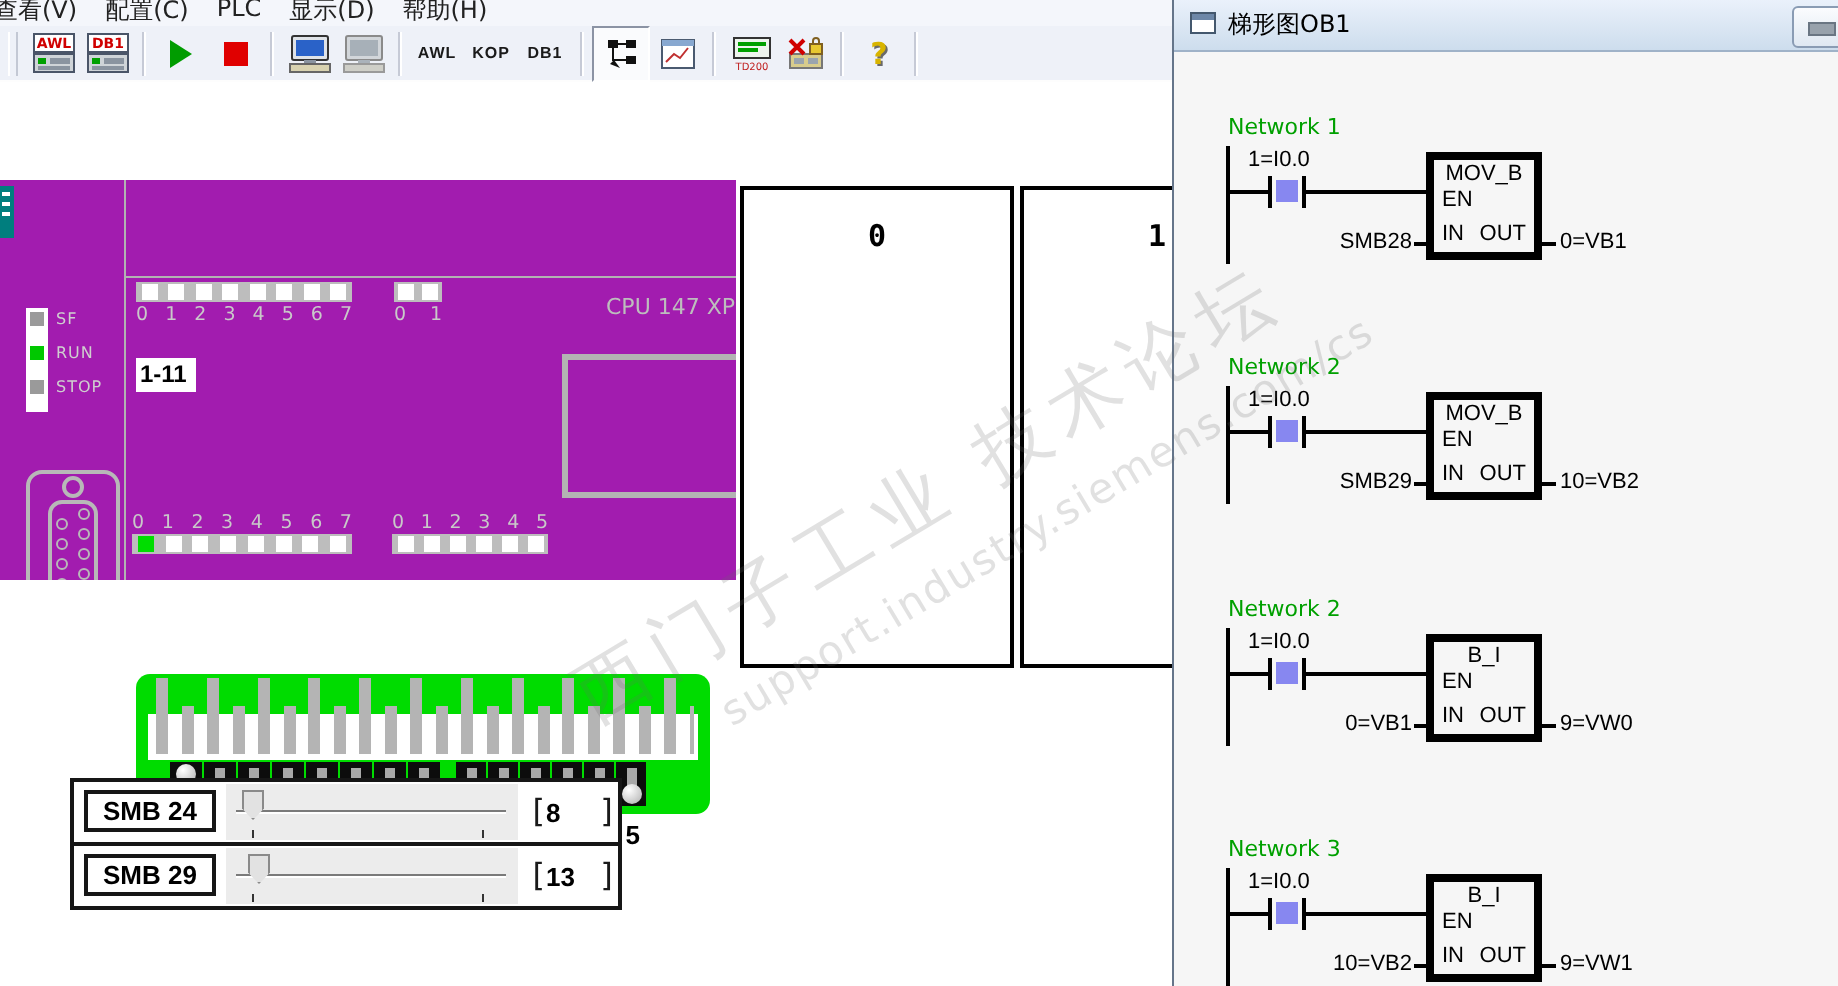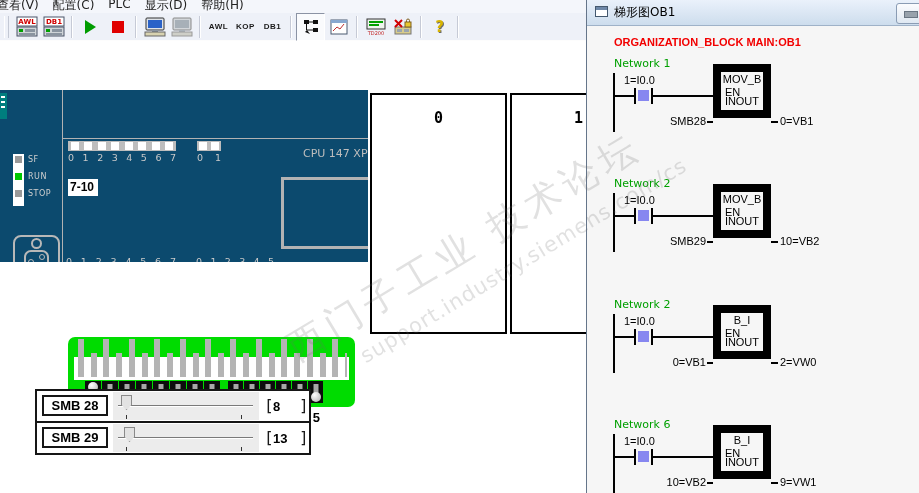--- a/index.html
+++ b/index.html
@@ -21,21 +21,21 @@
   .play{width:0;height:0;border-left:11px solid #009c00;border-top:7px solid transparent;border-bottom:7px solid transparent;}
   .stopsq{width:12px;height:12px;background:#e00000;}
   .ttext{font-size:8px;font-weight:bold;color:#1a1a1a;letter-spacing:0.5px;width:30px;text-align:center;font-family:"Liberation Sans",sans-serif;}
   .pressed{background:#fafbfd;border:1px solid;border-color:#8b93a4 #fff #fff #8b93a4;}
   .qmark{font-size:15px;font-weight:bold;color:#d8b400;text-shadow:1px 1px 0 #6a6a6a;}
 
   
   #canvas{left:0;top:41px;width:586px;height:452px;background:#fff;}
 
   
-  #cpu{left:0;top:49px;width:368px;height:172px;background:#0c4a6e;overflow:hidden;}
+  #cpu{left:0;top:49px;width:368px;height:200px;background:#a21caf;overflow:hidden;}
   #teal-chip{left:0;top:3px;width:7px;height:26px;background:#007e7e;}
   #teal-chip i{display:block;width:4px;height:2px;background:#fff;margin:3px 0 0 1px;}
   .vline{left:62px;top:0;width:1px;height:244px;background:#b2b2b2;}
   .hline{left:62px;top:48px;width:306px;height:1px;background:#b2b2b2;}
   #status-strip{left:13px;top:64px;width:11px;height:52px;background:#fff;}
   .stled{left:15px;width:7px;height:7px;}
   .stlbl{left:28px;font-size:8px;color:#cfcfcf;letter-spacing:0.5px;}
   .ledstrip{height:10px;background:#bdbdbd;display:flex;align-items:center;justify-content:space-around;}
   .led{width:8px;height:8px;background:#fff;}
   .led.on{background:#00dd00;}
@@ -99,21 +99,21 @@
   #minbtn i{position:absolute;left:7px;top:7px;width:12px;height:5px;background:#98a2ac;border:1px solid #6a7683;}
   #lheader{left:27px;top:36px;font:bold 11px "Liberation Sans",sans-serif;color:#f20000;white-space:nowrap;}
   .net{left:26px;width:300px;height:120px;}
   .netlbl{left:1px;top:0;font-size:11px;color:#00a000;}
   .lfont{font-size:11px;color:#000;font-family:"Liberation Sans",sans-serif;white-space:nowrap;}
   .rail{left:0;top:16px;width:2px;height:59px;background:#000;}
   .clabel{left:11px;top:17px;}
   .wire{height:2px;background:#000;top:38px;}
   .cbar{width:2px;height:16px;background:#000;top:31px;}
   .csq{left:25px;top:33px;width:11px;height:11px;background:#8787f0;}
-  .lbox{left:100px;top:7px;width:58px;height:54px;border:8px solid #000000;box-sizing:border-box;}
+  .lbox{left:100px;top:19px;width:58px;height:54px;border:4px solid #000000;box-sizing:border-box;}
   .lbox .t{text-align:center;margin-top:1px;}
   .lbox .en{position:absolute;left:4px;top:14px;}
   .lbox .in{position:absolute;left:4px;bottom:3px;}
   .lbox .out{position:absolute;right:4px;bottom:3px;}
   .inop{left:20px;top:58px;width:73px;text-align:right;}
   .instub{left:94px;top:64px;width:6px;height:2px;background:#000;}
   .outstub{left:158px;top:64px;width:7px;height:2px;background:#000;}
   .outop{left:167px;top:58px;}
 
   
@@ -283,21 +283,21 @@
     <div class="abs ledstrip" style="left:197px;top:51px;width:24px;">
         <div class="led"></div>
         <div class="led"></div>
       </div>
     <div class="abs digrow" style="left:197px;top:62px;width:24px;">
         <span>0</span>
         <span>1</span>
       </div>
 
     <div class="abs" id="cpu-model">CPU 147 XP</div>
-    <div class="abs" id="station">7-10</div>
+    <div class="abs" id="station">1-11</div>
     <div class="abs" id="expbox"></div>
 
     <div class="abs digrow" style="left:66px;top:166px;width:110px;">
         <span>0</span>
         <span>1</span>
         <span>2</span>
         <span>3</span>
         <span>4</span>
         <span>5</span>
         <span>6</span>
@@ -437,21 +437,21 @@
   <div class="abs swdigits" style="left:228px;width:92px;">
       <span>0</span>
       <span>1</span>
       <span>2</span>
       <span>3</span>
       <span>4</span>
       <span>5</span>
     </div>
 
   <div class="abs smbrow" style="top:348px;">
-    <div class="abs smblabel">SMB 28</div>
+    <div class="abs smblabel">SMB 24</div>
     <div class="abs sliderarea">
       <div class="abs track"></div>
       <div class="abs thumb" style="left:8px;"></div>
       <div class="abs tick" style="left:13px;"></div>
       <div class="abs tick" style="left:128px;"></div>
     </div>
     <span class="abs bracket" style="left:227px;">[</span>
     <span class="abs smbval" style="left:236px;">8</span>
     <span class="abs bracket" style="left:262px;">]</span>
   </div>
@@ -473,21 +473,20 @@
   <div class="abs" id="ltitle">
     <div class="abs" id="lwicon">
         <i></i>
       </div>
     <span class="abs" id="ltitle-text">梯形图OB1</span>
     <div class="abs" id="minbtn">
         <i></i>
       </div>
   </div>
 
-  <div class="abs" id="lheader">ORGANIZATION_BLOCK MAIN:OB1</div>
 
   <div class="abs net" style="top:57px;">
     <span class="abs netlbl">Network 1</span>
     <div class="abs rail"></div>
     <span class="abs clabel lfont">1=I0.0</span>
     <div class="abs wire" style="left:2px;width:19px;"></div>
     <div class="abs cbar" style="left:21px;"></div>
     <div class="abs csq"></div>
     <div class="abs cbar" style="left:38px;"></div>
     <div class="abs wire" style="left:40px;width:60px;"></div>
@@ -535,25 +534,25 @@
     <div class="abs wire" style="left:40px;width:60px;"></div>
     <div class="abs lbox">
       <div class="t lfont">B_I</div>
       <span class="en lfont">EN</span>
       <span class="in lfont">IN</span>
       <span class="out lfont">OUT</span>
     </div>
     <span class="abs inop lfont">0=VB1</span>
     <div class="abs instub"></div>
     <div class="abs outstub"></div>
-    <span class="abs outop lfont">2=VW0</span>
+    <span class="abs outop lfont">9=VW0</span>
   </div>
 
   <div class="abs net" style="top:418px;">
-    <span class="abs netlbl">Network 6</span>
+    <span class="abs netlbl">Network 3</span>
     <div class="abs rail"></div>
     <span class="abs clabel lfont">1=I0.0</span>
     <div class="abs wire" style="left:2px;width:19px;"></div>
     <div class="abs cbar" style="left:21px;"></div>
     <div class="abs csq"></div>
     <div class="abs cbar" style="left:38px;"></div>
     <div class="abs wire" style="left:40px;width:60px;"></div>
     <div class="abs lbox">
       <div class="t lfont">B_I</div>
       <span class="en lfont">EN</span>

